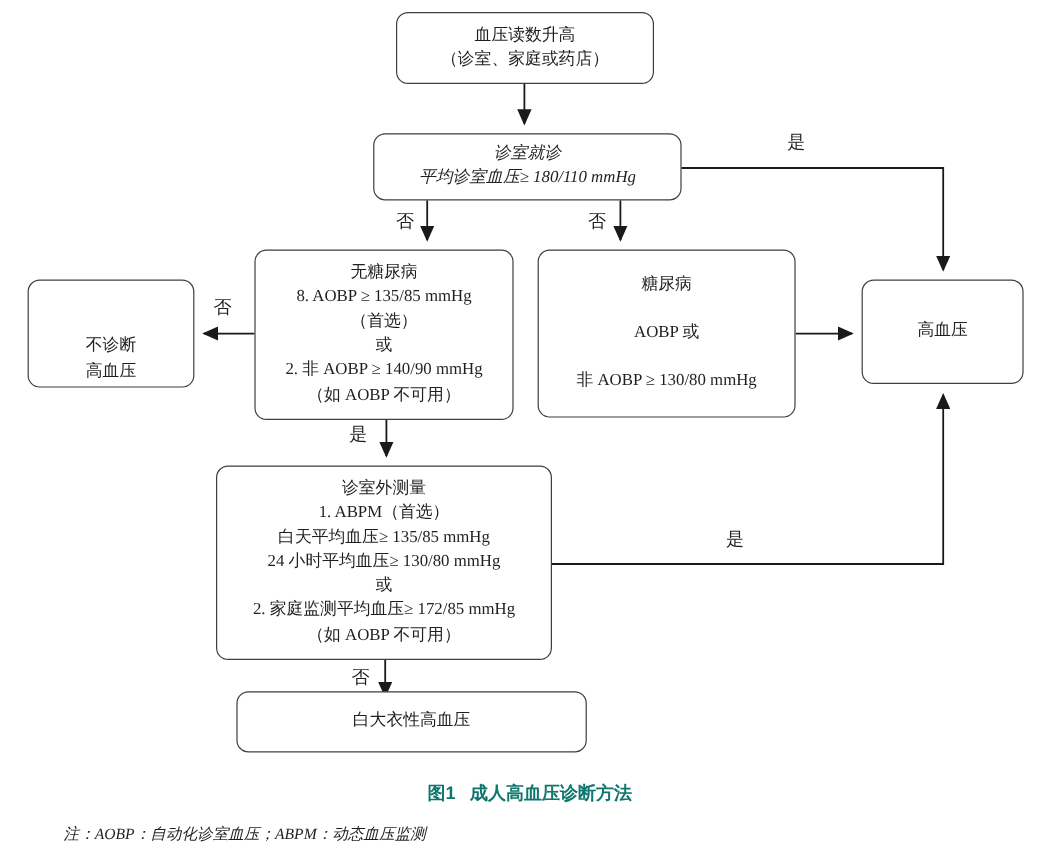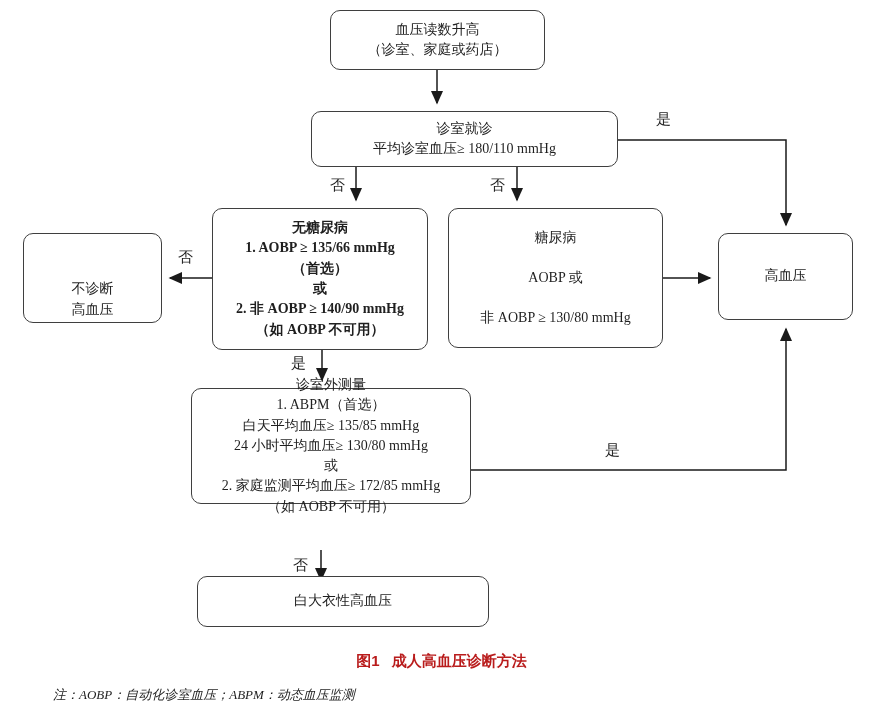--- a/index.html
+++ b/index.html
@@ -9,40 +9,40 @@
     overflow:hidden;
   }
   .node {
     position:absolute; box-sizing:border-box;
     border:1.5px solid #3f3f3f; border-radius:10px; background:#ffffff;
     display:flex; flex-direction:column; align-items:center; justify-content:center;
     text-align:center; font-size:14px; line-height:1.45; padding:2px 6px;
   }
   .node span { display:block; white-space:nowrap; }
   #node-bp-elevated   { left:330px; top:10px;  width:215px; height:60px; }
-  #node-office-visit  { left:311px; top:111px; width:307px; height:56px; }
-  #node-no-diabetes   { left:212px; top:208px; width:216px; height:142px;font-weight:bold; }
+  #node-office-visit  { left:311px; top:111px; width:257px; height:56px;font-style:italic; }
+  #node-no-diabetes   { left:212px; top:208px; width:216px; height:142px; }
   #node-diabetes      { left:448px; top:208px; width:215px; height:140px;gap:20px; }
   #node-no-htn        { left:23px;  top:233px; width:139px; height:90px;justify-content:flex-end; }
   #node-htn           { left:718px; top:233px; width:135px; height:87px; }
-  #node-out-of-office { left:180px; top:388px; width:280px; height:116px;margin-left:11px; }
+  #node-out-of-office { left:180px; top:388px; width:280px; height:162px; }
   #node-white-coat    { left:197px; top:576px; width:292px; height:51px; }
   .edges { position:absolute; left:0; top:0; width:883px; height:720px; pointer-events:none; }
   .edge-label { position:absolute; font-size:15px; line-height:1; color:#1f1f1f; }
   #lbl-yes-top      { left:656px; top:112px; }
   #lbl-no-left      { left:330px; top:178px; }
   #lbl-no-right     { left:490px; top:178px; }
   #lbl-no-far-left  { left:178px; top:250px; }
   #lbl-yes-mid      { left:291px; top:356px; }
   #lbl-yes-bottom   { left:605px; top:443px; }
   #lbl-no-bottom    { left:293px; top:558px; }
   .caption {
     position:absolute; left:0; top:652px; width:100%; text-align:center;
     font-family:"Liberation Sans","DejaVu Sans",sans-serif;
-    font-weight:bold; font-size:15px; color:#b91c1c;
+    font-weight:bold; font-size:15px; color:#0f766e;
   }
   .caption .cap-label { margin-right:12px; }
   .footnote {
     position:absolute; left:53px; top:686px;
     font-style:italic; font-size:13px; color:#1f1f1f;
   }
 </style>
 </head>
 <body>
 
@@ -72,21 +72,21 @@
     <span>（诊室、家庭或药店）</span>
   </div>
 
   <div class="node" id="node-office-visit">
     <span>诊室就诊</span>
     <span>平均诊室血压≥ 180/110 mmHg</span>
   </div>
 
   <div class="node" id="node-no-diabetes">
     <span>无糖尿病</span>
-    <span>1. AOBP ≥ 135/66 mmHg</span>
+    <span>8. AOBP ≥ 135/85 mmHg</span>
     <span>（首选）</span>
     <span>或</span>
     <span>2. 非 AOBP ≥ 140/90 mmHg</span>
     <span>（如 AOBP 不可用）</span>
   </div>
 
   <div class="node" id="node-diabetes">
     <span>糖尿病</span>
     <span>AOBP 或</span>
     <span>非 AOBP ≥ 130/80 mmHg</span>

